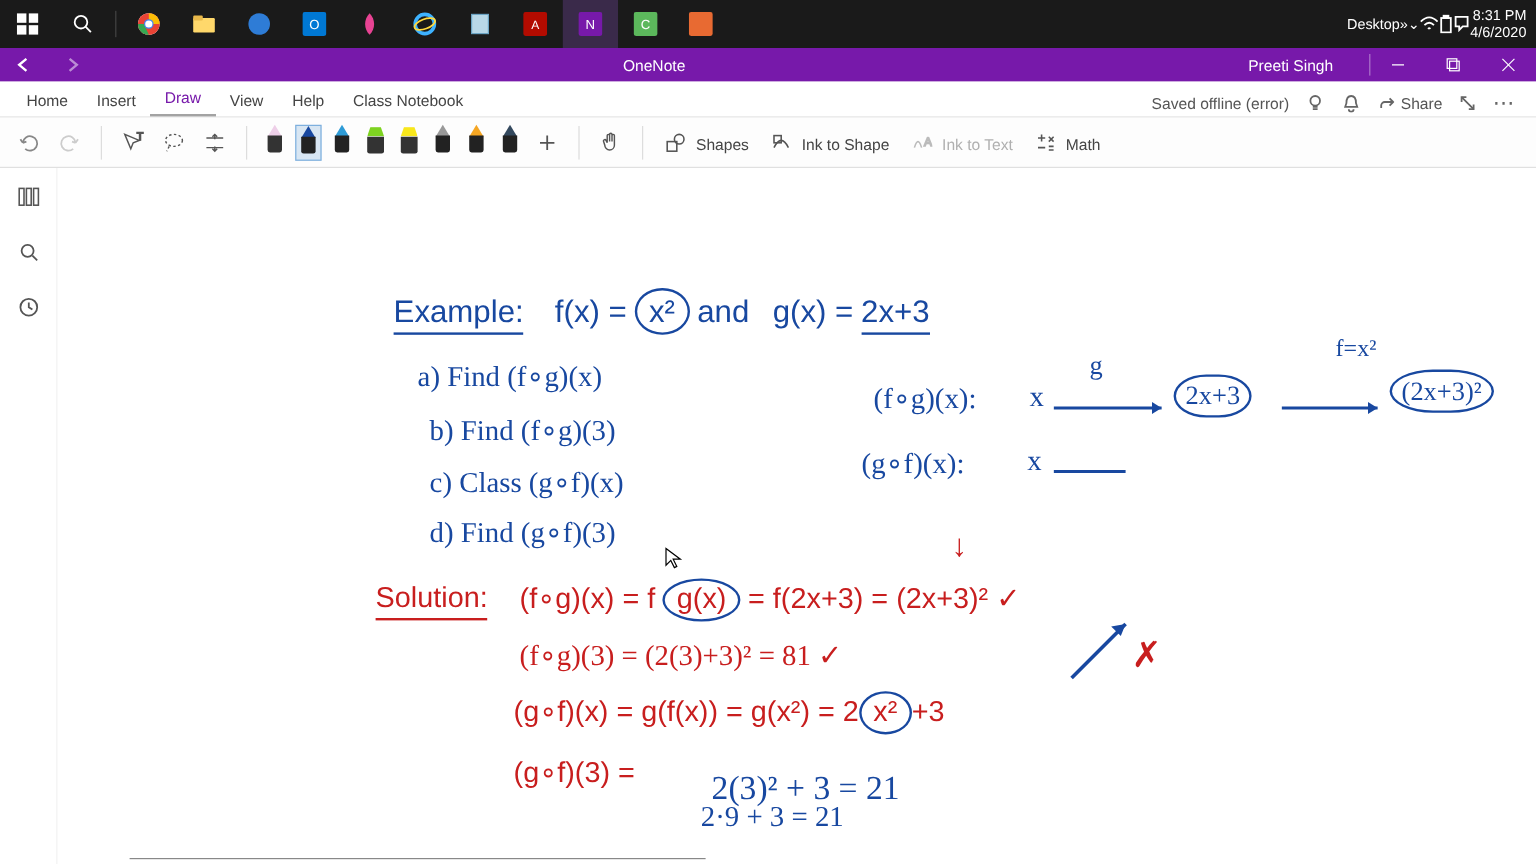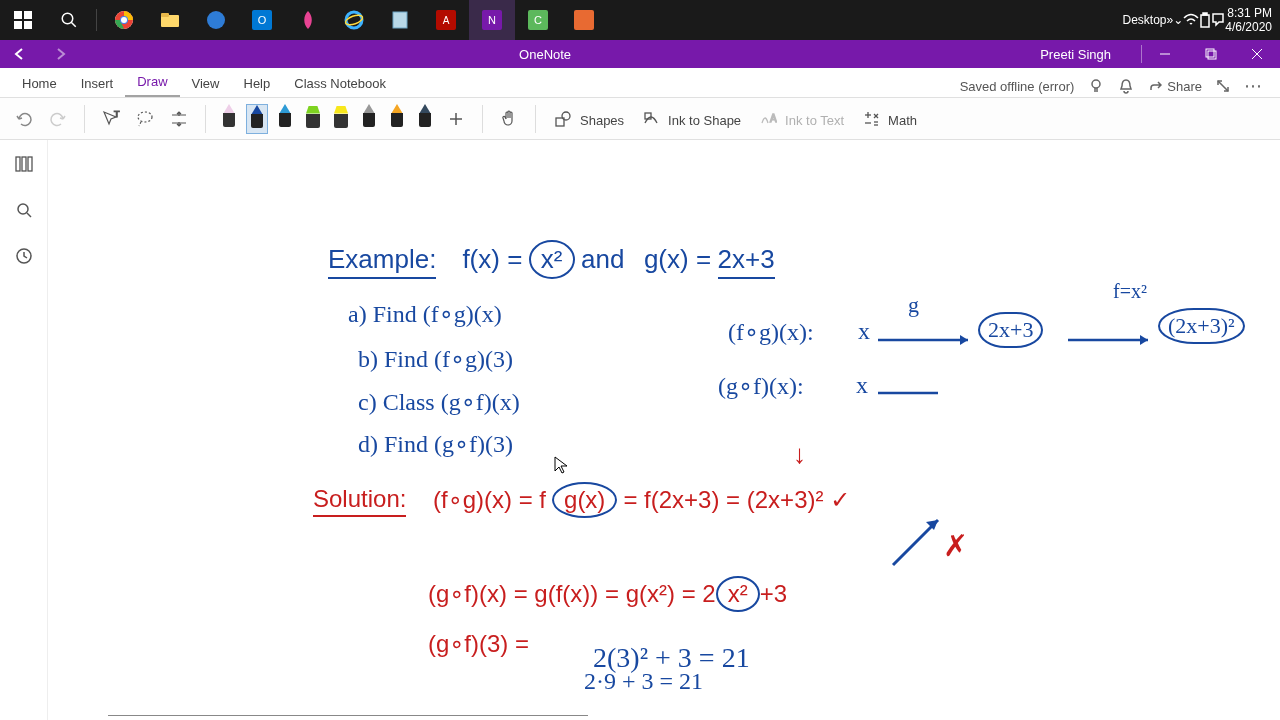--- a/index.html
+++ b/index.html
@@ -411,20 +411,21 @@
     <div class="ink red" style="left:265px; top:345px; font-size:24px;">
       <span class="underline-red" style="display:inline-block">Solution:</span>
     </div>
     <div class="ink red" style="left:385px; top:342px; font-size:24px;">
       <span>(f∘g)(x) =  f</span>
       <span class="circle" style="border-color:#1848a0">g(x)</span>
       <span>= f(2x+3) = (2x+3)² ✓</span>
     </div>
     <div class="ink red" style="left:745px; top:300px; font-size:26px;">↓</div>
 
+    <div class="ink red" style="left:385px; top:392px; font-size:24px;">(f∘g)(3) = (2(3)+3)² = 81  ✓</div>
 
     <div class="ink red" style="left:380px; top:436px; font-size:24px;">
       <span>(g∘f)(x) =  g(f(x)) = g(x²) = 2</span><span class="circle" style="border-color:#1848a0;color:#c81e1e">x²</span><span>+3</span>
     </div>
     <svg style="position:absolute; left:840px; top:370px;" width="60" height="60">
         <line x1="5" y1="55" x2="50" y2="10" stroke="#1848a0" stroke-width="3"></line>
         <path d="M50 10 l-12 2 l8 8 z" fill="#1848a0"></path>
       </svg>
     <div class="ink red" style="left:895px; top:388px; font-size:30px;">✗</div>
 

